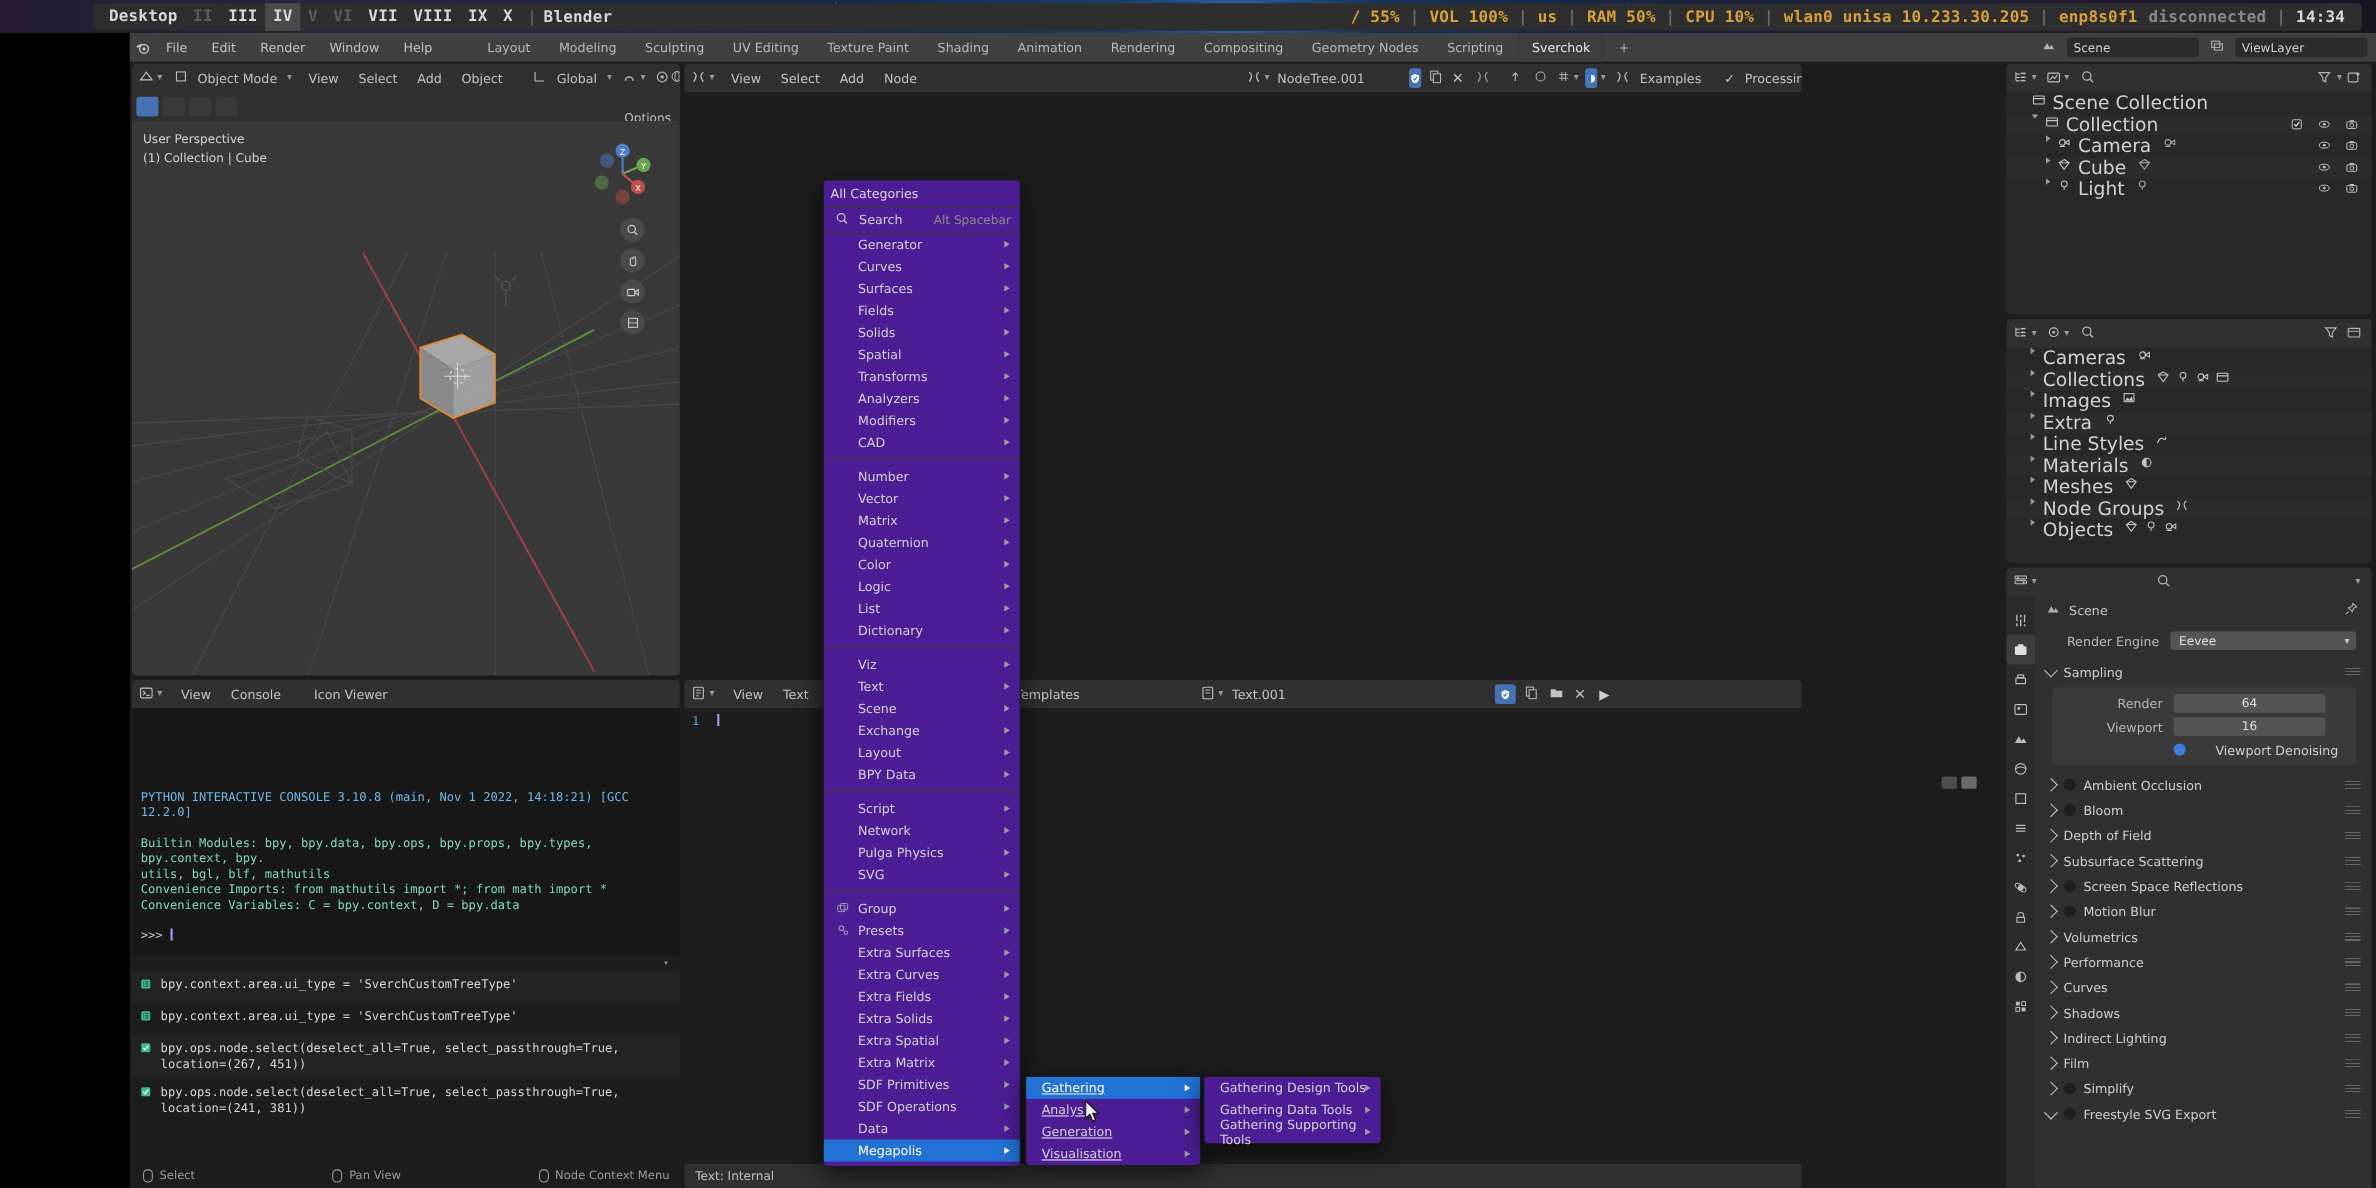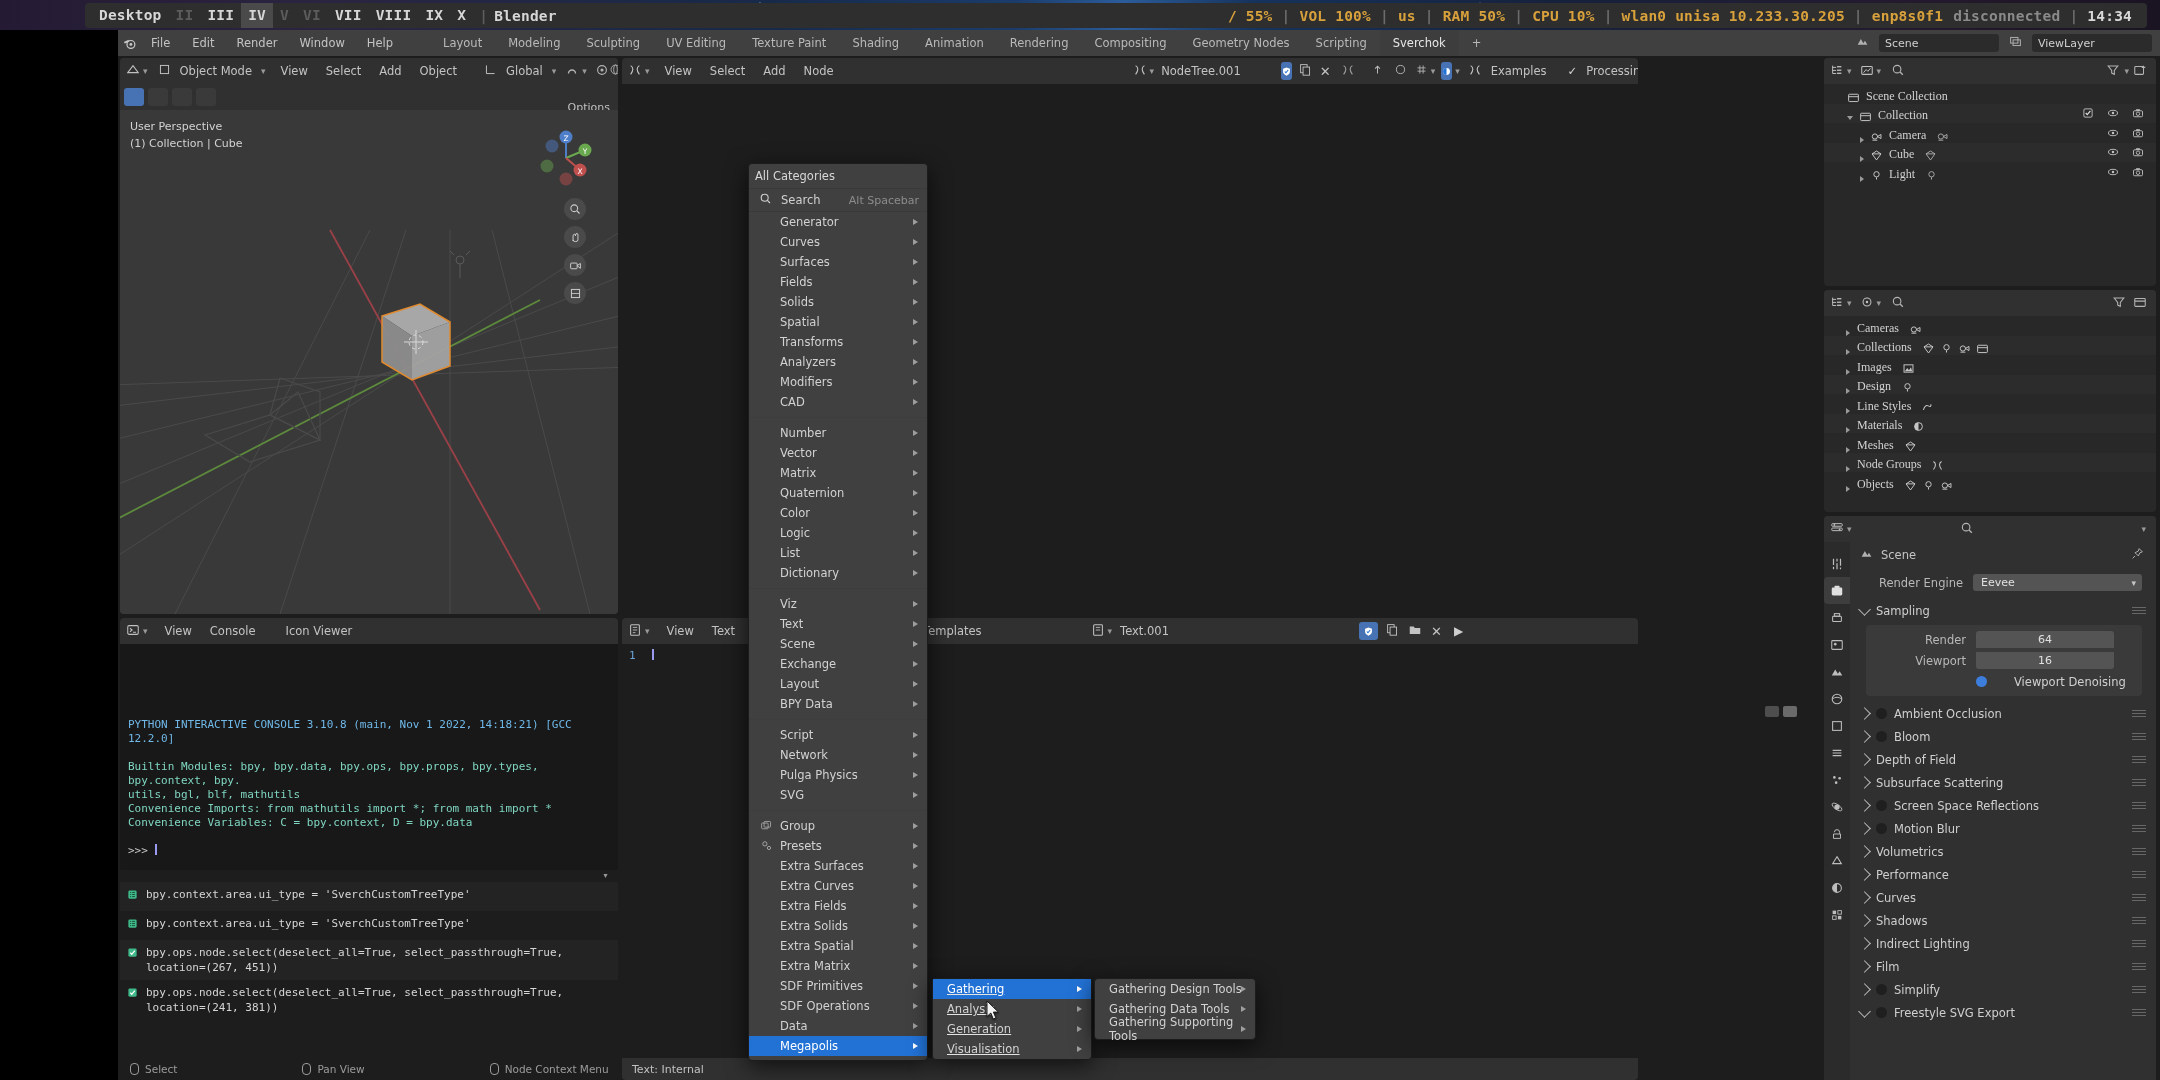--- a/index.html
+++ b/index.html
@@ -74,21 +74,21 @@
   #nodeeditor{ left:504px; top:28px; width:1016px; height:556px; background:#1d1d1d;}
   #nodeeditor .ahdr{ background:#303030; }
   .nodecanvas{ position:absolute; left:0; top:26px; right:0; bottom:0; background:#1d1d1d;}
   .pill{ display:flex;align-items:center;height:18px;padding:0 6px;background:#2b2b2b;border-radius:3px;font-size:11px;color:#d0d0d0;}
   .bluebtn{ width:19px;height:18px;background:#4772b3;border-radius:3px;display:flex;align-items:center;justify-content:center;}
 
   
   #outliner1{ left:1706px; top:28px; width:332px; height:228px; background:#282828;}
   #outliner1 .ahdr{ background:#303030;}
   .otree{ position:absolute; left:0; top:26px; right:0; bottom:0; }
-  .orow{ display:flex; align-items:flex-end; height:19.5px; font-size:12px; color:#d3d3d3; padding-left:6px;font-family:Liberation Serif, serif; }
+  .orow{ display:flex; align-items:flex-start; height:19.5px; font-size:17px; color:#d3d3d3; padding-left:6px; }
   .orow:nth-child(even){ background:#2c2c2c;}
   .otog{ margin-left:auto; display:flex; gap:13px; padding-right:12px; }
   .tri{ width:0;height:0;border-left:4.5px solid #9a9a9a;border-top:3.5px solid transparent;border-bottom:3.5px solid transparent;}
   .tri.down{ border-left:3.5px solid transparent;border-right:3.5px solid transparent;border-top:4.5px solid #9a9a9a;}
 
   
   #outliner2{ left:1706px; top:260px; width:332px; height:222px; background:#282828;}
   #outliner2 .ahdr{ background:#303030;}
 
   
@@ -131,21 +131,21 @@
   
   #texted{ left:504px; top:588px; width:1016px; height:462px; background:#1d1d1d;}
   #texted .ahdr{ background:#303030;}
   .tbody{ position:absolute;left:0;top:26px;right:0;bottom:22px;background:#1d1d1d;
           font-family:"DejaVu Sans Mono","Liberation Mono",monospace;font-size:11px;padding-top:5px;}
   .lnum{ color:#6aa3d5; padding-left:7px; }
   .tfooter{ position:absolute;left:0;bottom:0;width:100%;height:22px;background:#303030;display:flex;align-items:center;
             padding-left:10px;font-size:11px;color:#c0c0c0;}
 
   
-  .menu{ position:absolute; background:#404040; border:1px solid #1c1c1c; border-radius:4px;
+  .menu{ position:absolute; background:#4c1d95; border:1px solid #1c1c1c; border-radius:4px;
          box-shadow:0 6px 22px rgba(0,0,0,.65); z-index:60; }
   #mainmenu{ left:748px; top:163px; width:180px; padding-bottom:4px; }
   .mtitle{ height:24px;display:flex;align-items:center;padding-left:6px;font-size:11.5px;color:#d8d8d8;}
   .msearch{ height:24px;display:flex;align-items:center;padding:0 8px 0 10px;font-size:11.5px;color:#d0d0d0;
             border-top:1px solid #3a3a3a;border-bottom:1px solid #3a3a3a;}
   .msearch .sk{ margin-left:auto;color:#8c8c8c;font-size:11px;}
   .mitem{ height:20px;display:flex;align-items:center;padding-left:31px;font-size:11.5px;color:#d2d2d2;position:relative;}
   .mitem.sel{ background:#2272d6; color:#fff;}
   .mitem .ar{ position:absolute;right:9px;top:50%;margin-top:-3.5px;
               width:0;height:0;border-left:5px solid #9e9e9e;border-top:3.5px solid transparent;border-bottom:3.5px solid transparent;}
@@ -742,21 +742,21 @@
             <span style="margin-left:10px;display:flex;">
               <svg width="13" height="13" viewBox="0 0 16 16">
                 <rect x="2.5" y="3.5" width="11" height="9" fill="none" stroke="#c6c6c6" stroke-width="1.2"></rect>
                 <path d="M3.5 11.5 L6.5 7.5 L8.5 10 L11 6.5 L12.5 11.5 Z" fill="#c6c6c6"></path>
               </svg>
             </span>
           </div>
           <div class="orow">
             <span style="width:16px;display:inline-block;flex:none;"></span>
     <span class="tri" style="margin-right:7px;"></span>
-    <span>Design</span>
+    <span>Extra</span>
             <span style="margin-left:10px;display:flex;">
               <svg width="13" height="13" viewBox="0 0 16 16">
                 <circle cx="8" cy="6.5" r="3.3" fill="none" stroke="#c6c6c6" stroke-width="1.2"></circle>
                 <line x1="8" y1="10" x2="8" y2="13" stroke="#c6c6c6" stroke-width="1.3"></line>
               </svg>
             </span>
           </div>
           <div class="orow">
             <span style="width:16px;display:inline-block;flex:none;"></span>
     <span class="tri" style="margin-right:7px;"></span>

